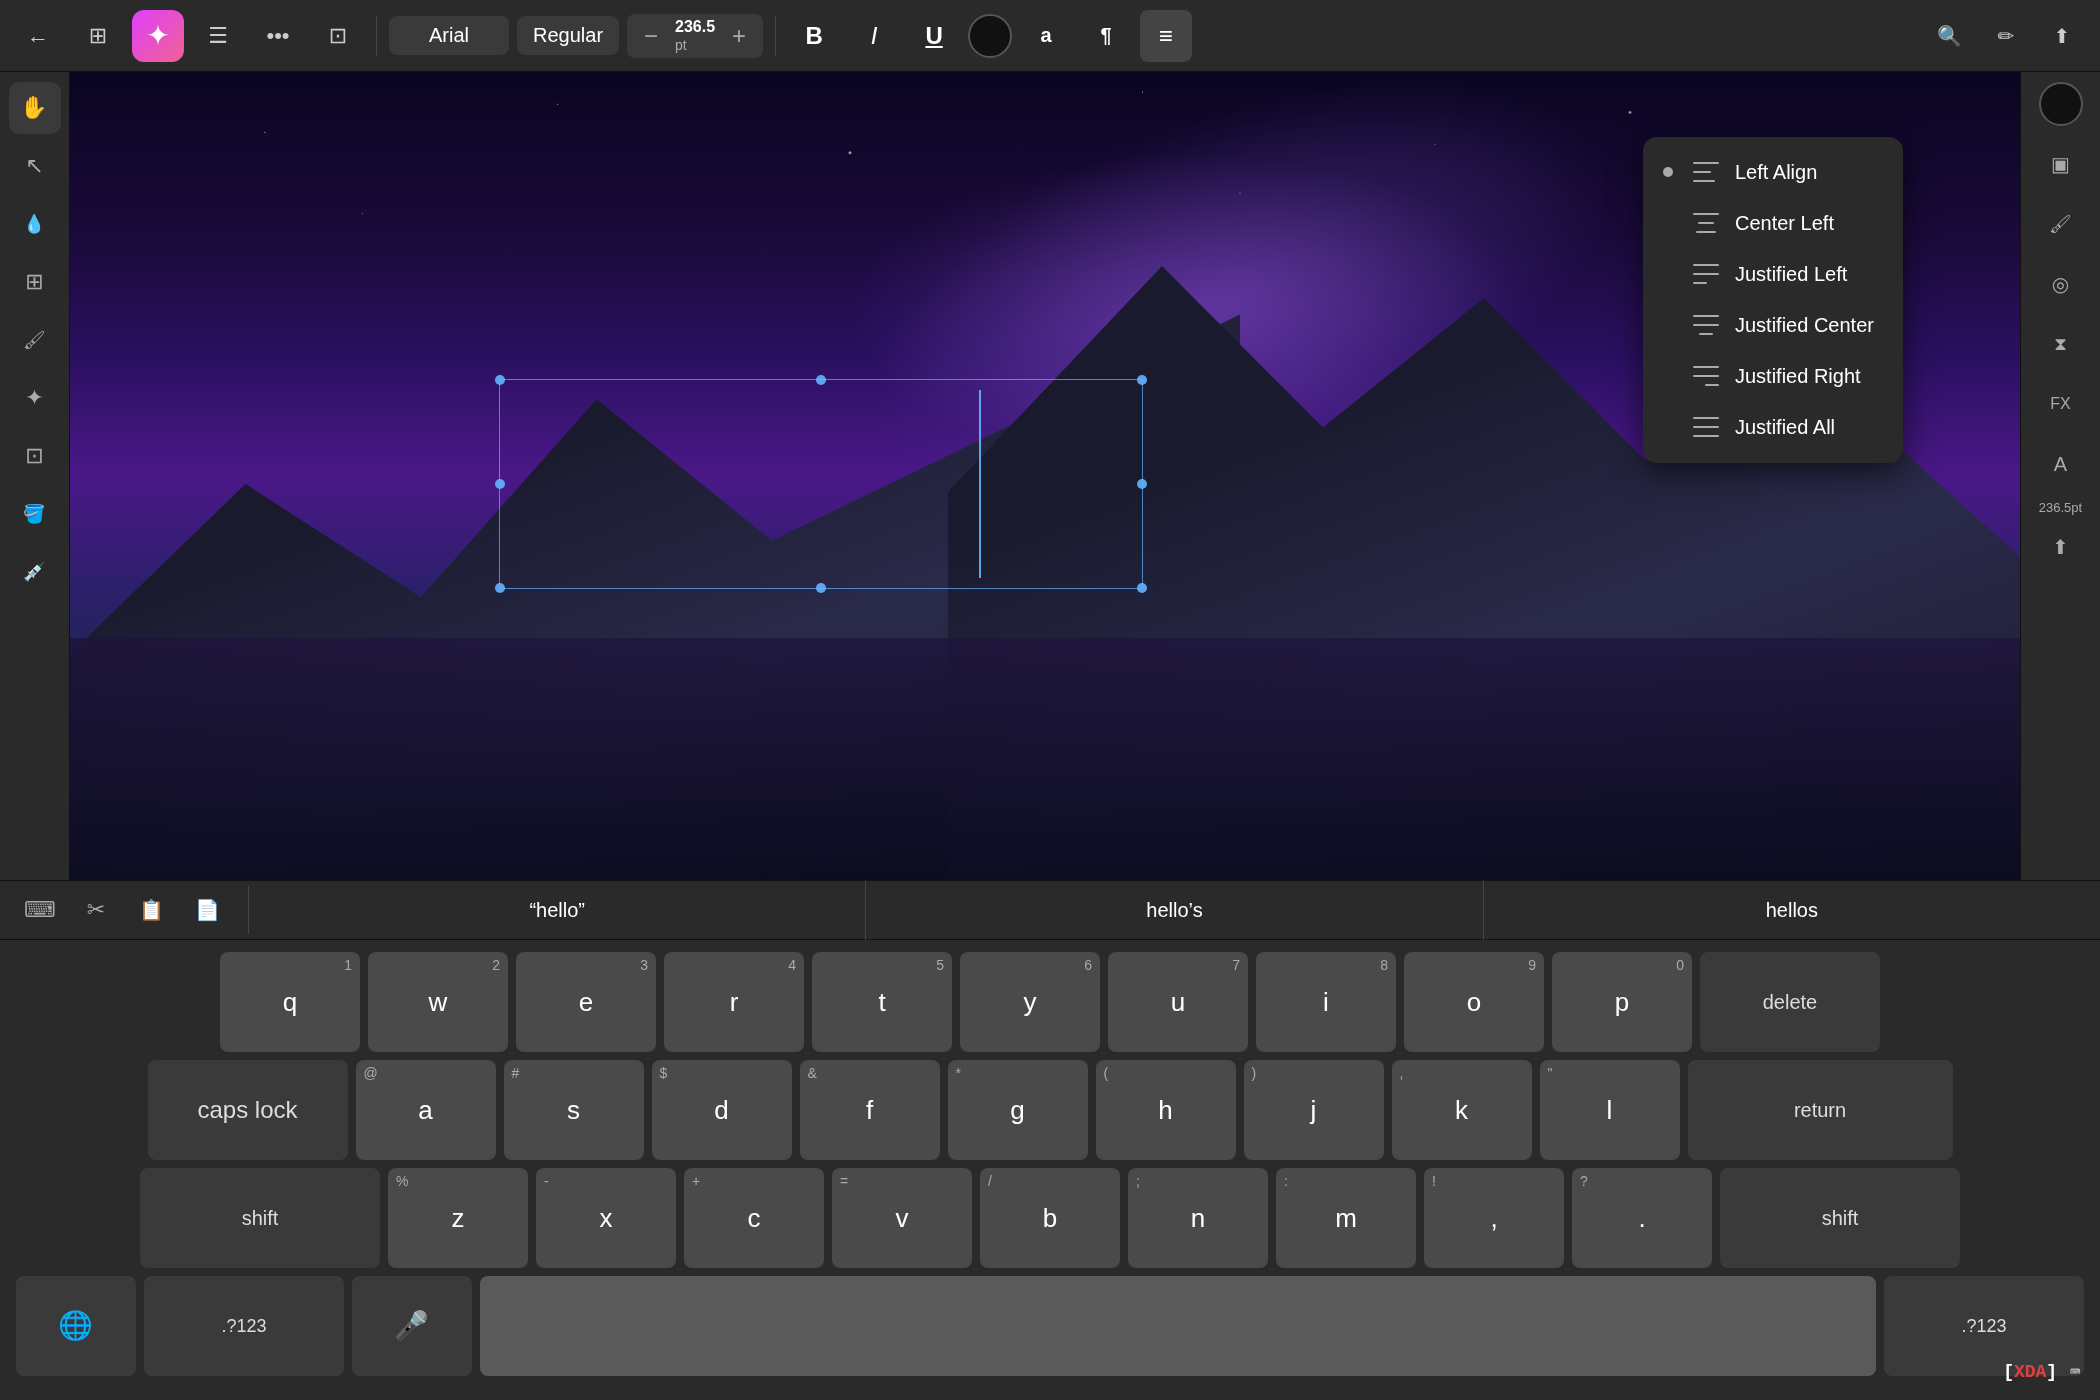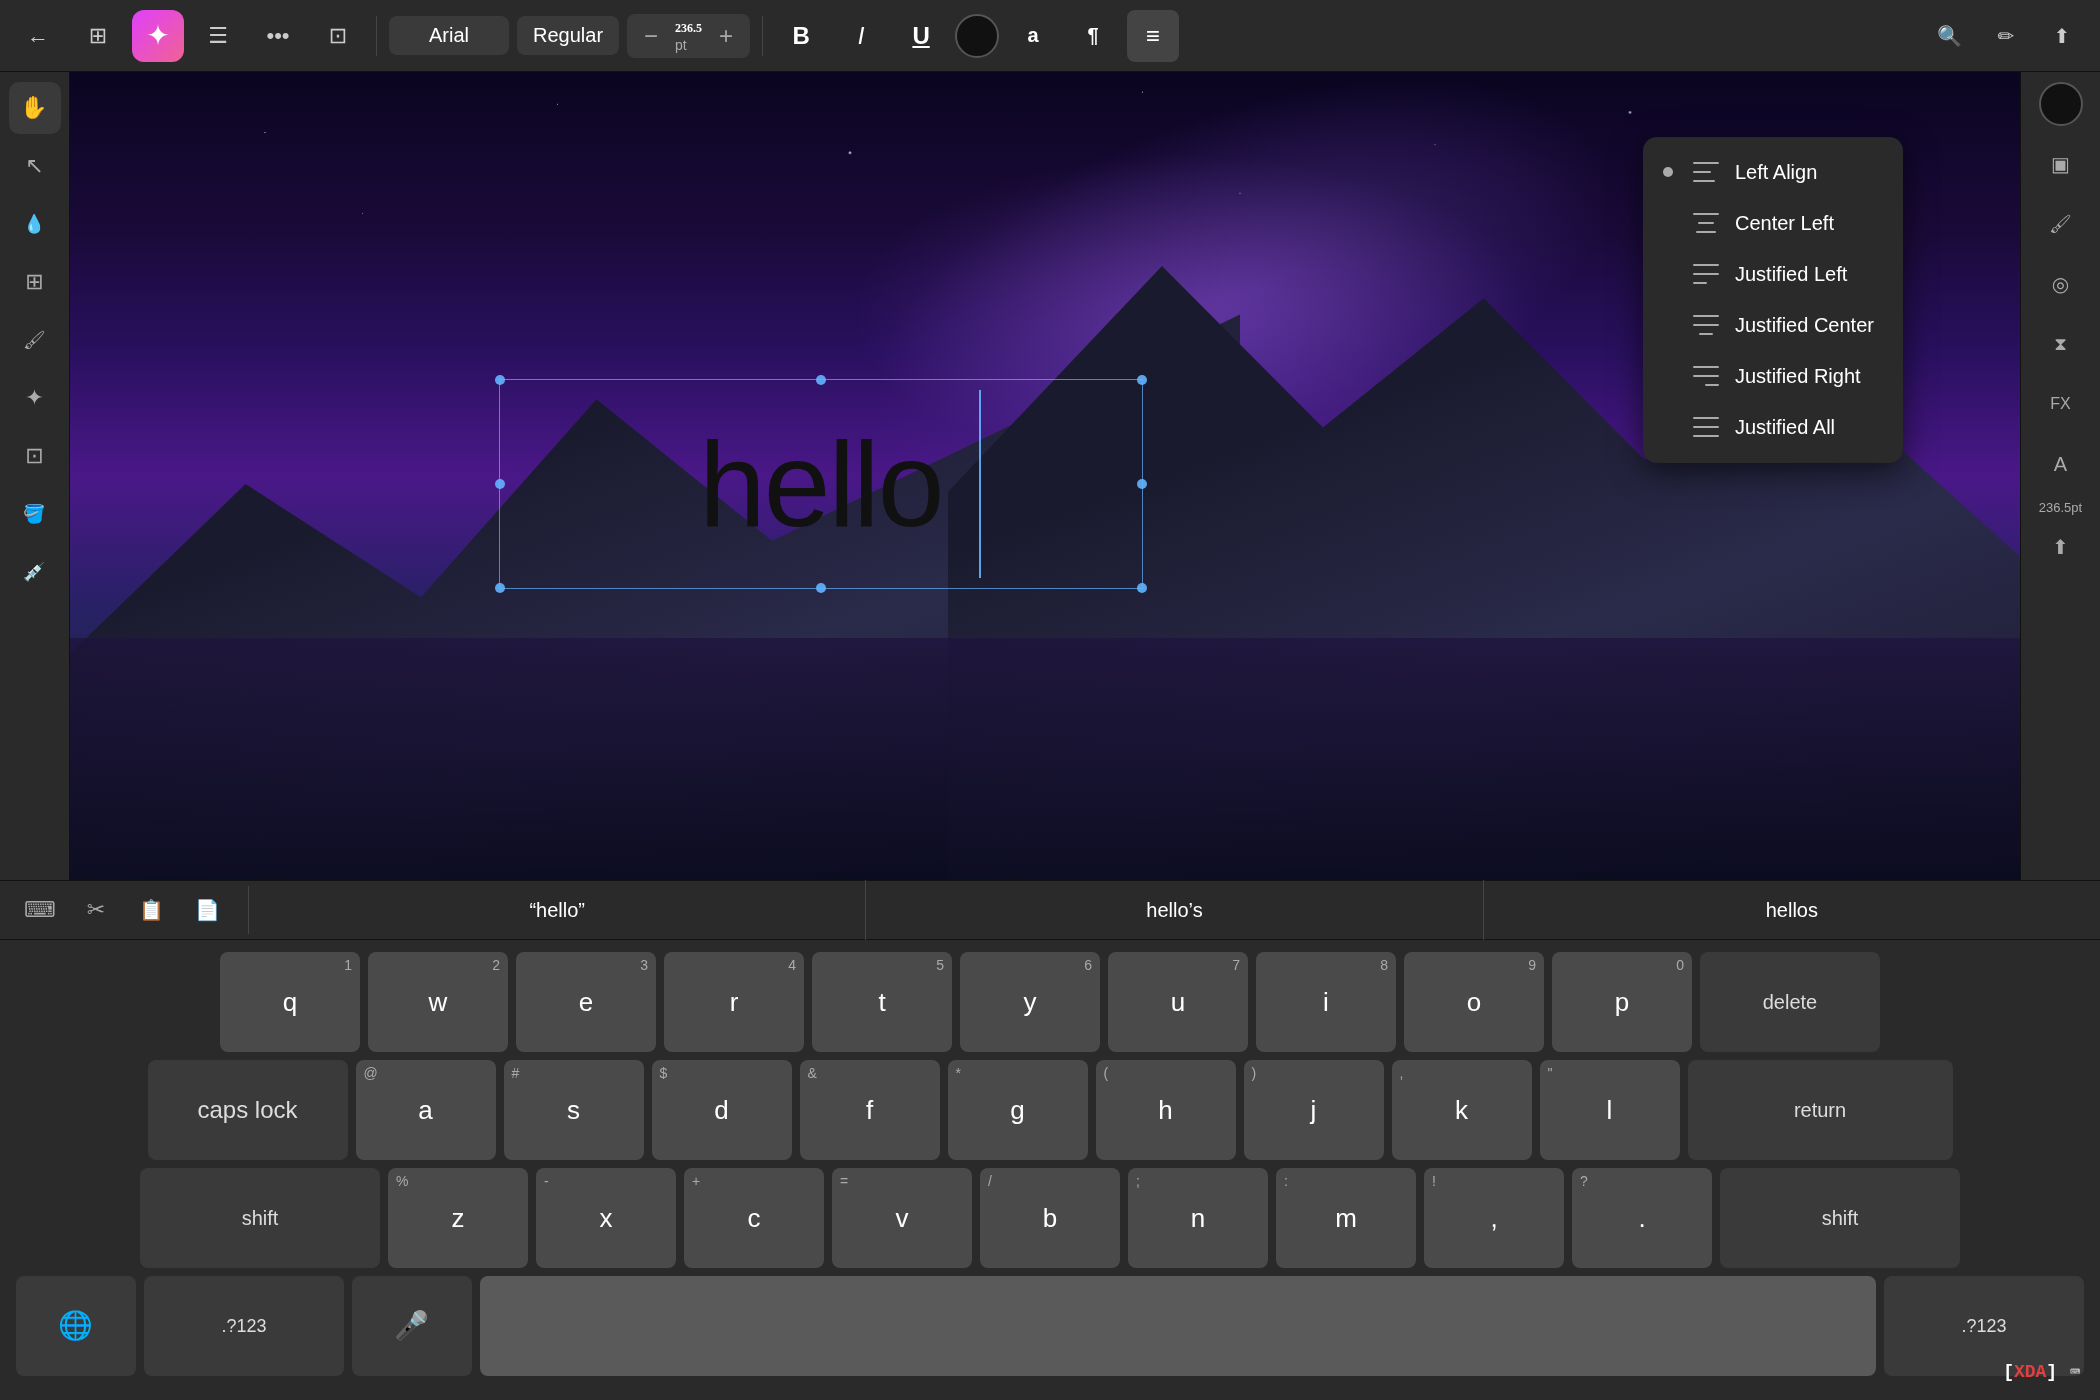--- a/index.html
+++ b/index.html
@@ -78,21 +78,21 @@
       background: #3a3a3a;
       border-radius: 8px;
       padding: 4px 8px;
       gap: 8px;
     }
     .font-size-area span {
       color: #fff;
       font-size: 18px;
       text-align: center;
     }
-    .font-size-area .size-val { font-size: 12px; font-weight: 600; font-family: Liberation Serif, serif; }
+    .font-size-area .size-val { font-size: 16px; font-weight: 600; }
     .font-size-area .size-unit { font-size: 14px; color: #aaa; }
     .minus-btn, .plus-btn {
       background: none;
       border: none;
       color: #aaa;
       font-size: 24px;
       cursor: pointer;
       width: 32px;
       height: 32px;
       display: flex;
@@ -608,21 +608,20 @@
       <div class="text-box">
         <div class="text-box-handle tl"></div>
         <div class="text-box-handle tc"></div>
         <div class="text-box-handle tr"></div>
         <div class="text-box-handle ml"></div>
         <div class="text-box-handle mr"></div>
         <div class="text-box-handle bl"></div>
         <div class="text-box-handle bc"></div>
         <div class="text-box-handle br"></div>
         <div class="text-cursor-line"></div>
-        <span class="hello-text">hello</span>
       </div>
 
       <div class="alignment-dropdown">
 
         <div class="alignment-item selected">
           <div class="selected-dot"></div>
           <div class="align-icon">
             <div class="align-icon-line" style="width:100%;"></div>
             <div class="align-icon-line" style="width:70%;"></div>
             <div class="align-icon-line" style="width:85%;"></div>

